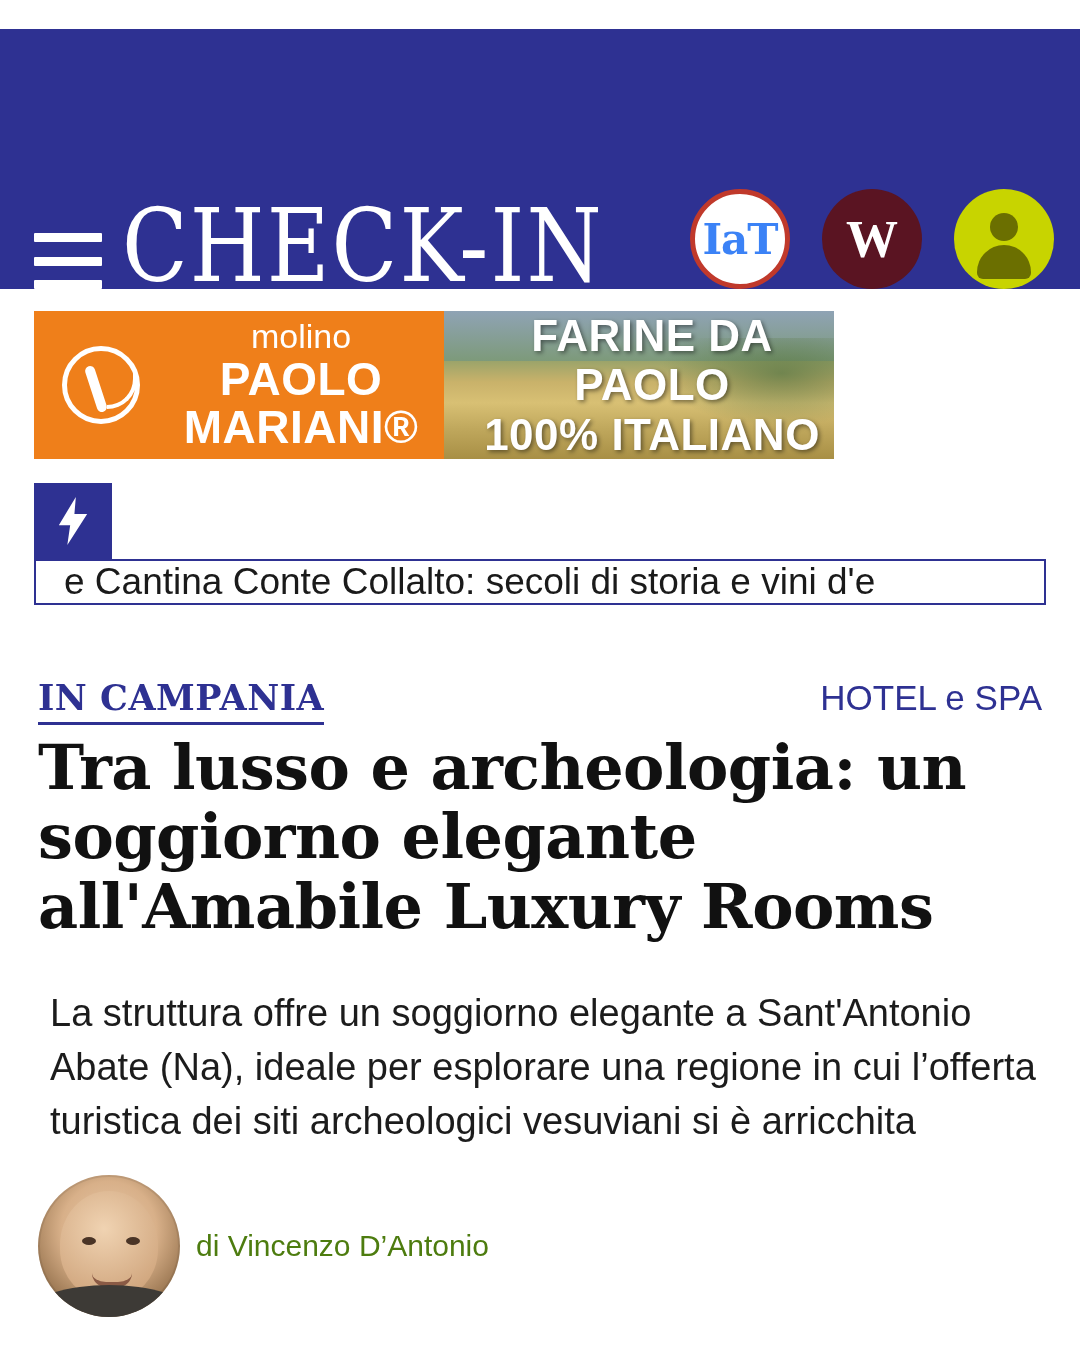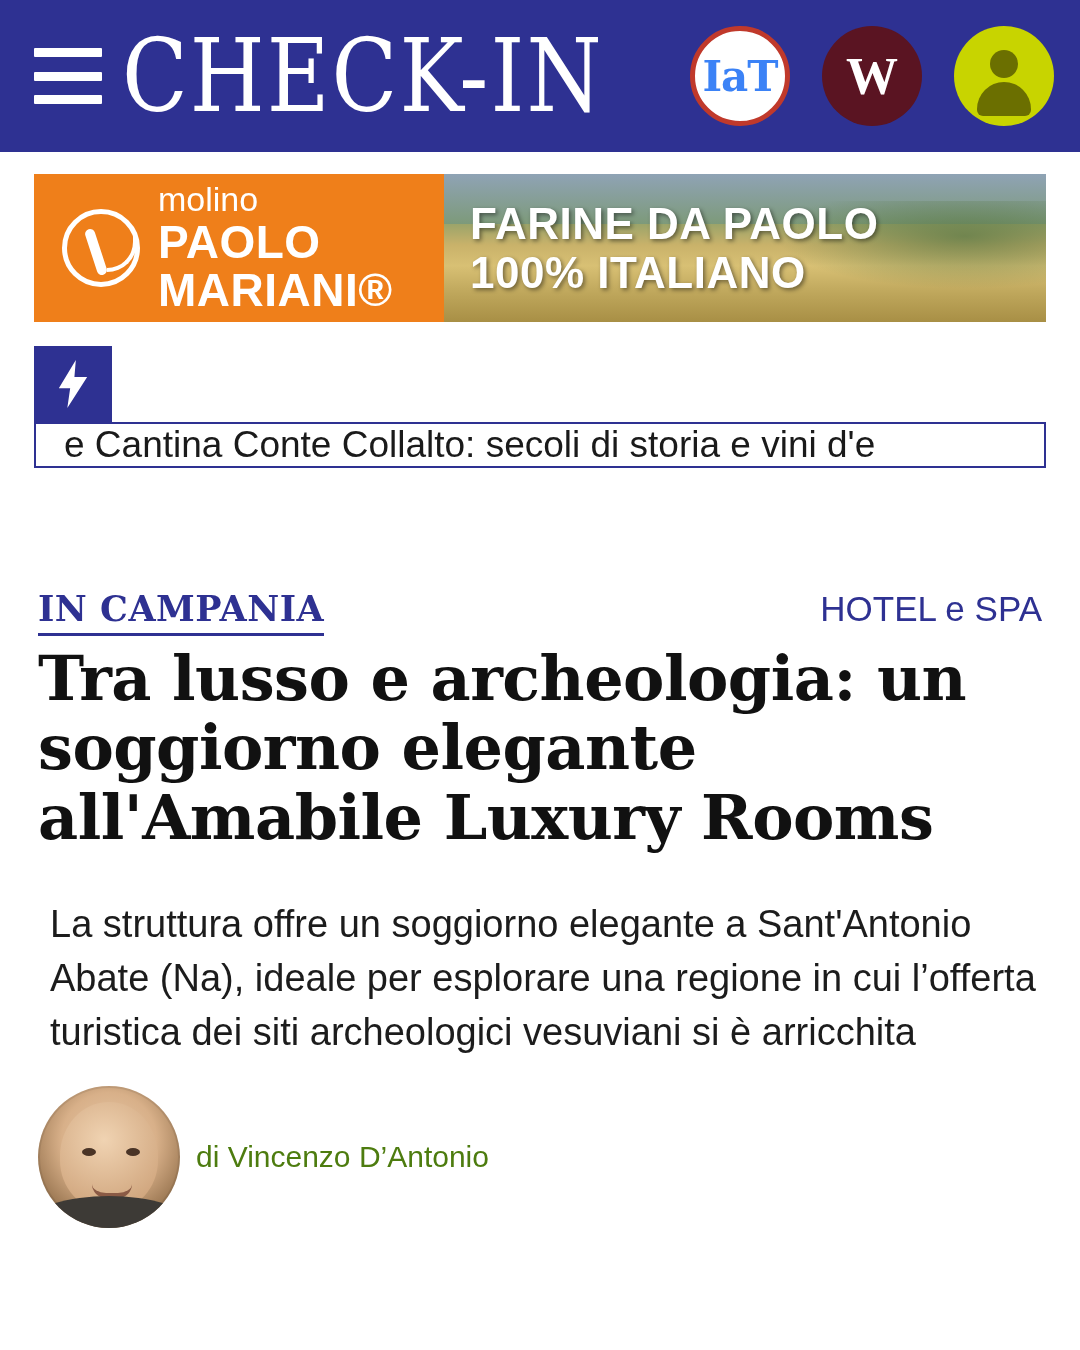--- a/index.html
+++ b/index.html
@@ -8,24 +8,25 @@
     height: 1350px;
     background: #ffffff;
     font-family: "Liberation Sans", sans-serif;
     overflow: hidden;
   }
 
   
   .header {
     position: relative;
     width: 1080px;
-    height: 152px;
+    height: 260px;
     background: #2e3192;
     display: flex;
-    align-items: center;
+    align-items: flex-end;
+    margin-top: 29px;
   }
   .hamburger {
     margin-left: 34px;
     width: 68px;
     height: 56px;
     display: flex;
     flex-direction: column;
     justify-content: space-between;
     cursor: pointer;
   }
@@ -97,25 +98,26 @@
     border-radius: 27px 27px 6px 6px;
     background: #6b6f00;
   }
 
   
   .ad-wrap {
     padding: 22px 34px 0 34px;
   }
   .ad {
     position: relative;
-    width: 1012px;
+    width: 800px;
     height: 148px;
     overflow: hidden;
     display: flex;
     cursor: pointer;
+    text-align: center;
   }
   .ad-left {
     width: 410px;
     height: 100%;
     background: #ef7f1a;
     display: flex;
     align-items: center;
     padding-left: 28px;
   }
   .ad-logo {
@@ -229,21 +231,20 @@
     justify-content: space-between;
   }
   .kicker {
     color: #2e3192;
     font-family: "DejaVu Serif", serif;
     font-weight: 700;
     font-size: 35px;
     letter-spacing: 0.5px;
     border-bottom: 3px solid #2e3192;
     padding-bottom: 4px;
-    margin-top: 48px;
   }
   .section-tag {
     color: #2e3192;
     font-size: 35px;
   }
   .headline {
     margin-top: 8px;
     font-family: "DejaVu Serif", serif;
     font-weight: 700;
     font-size: 62px;

